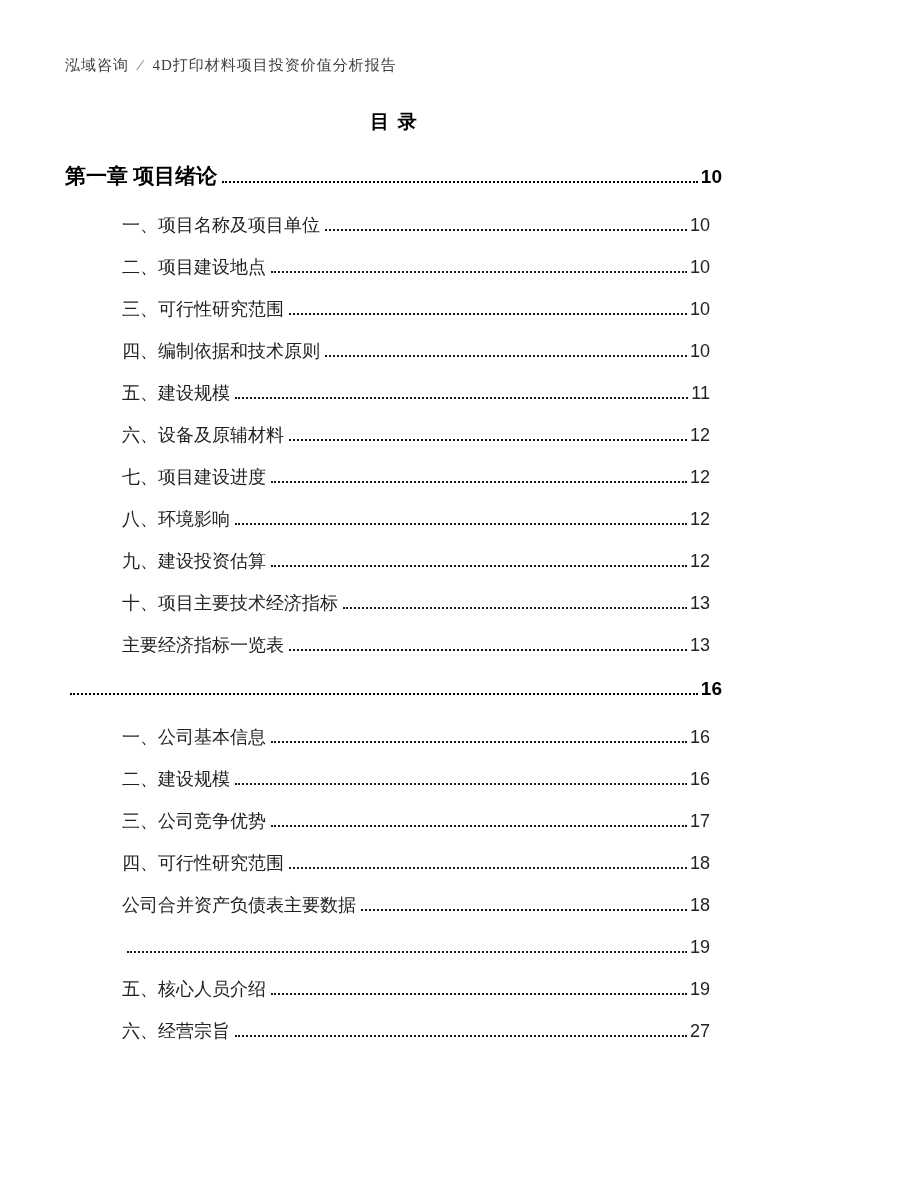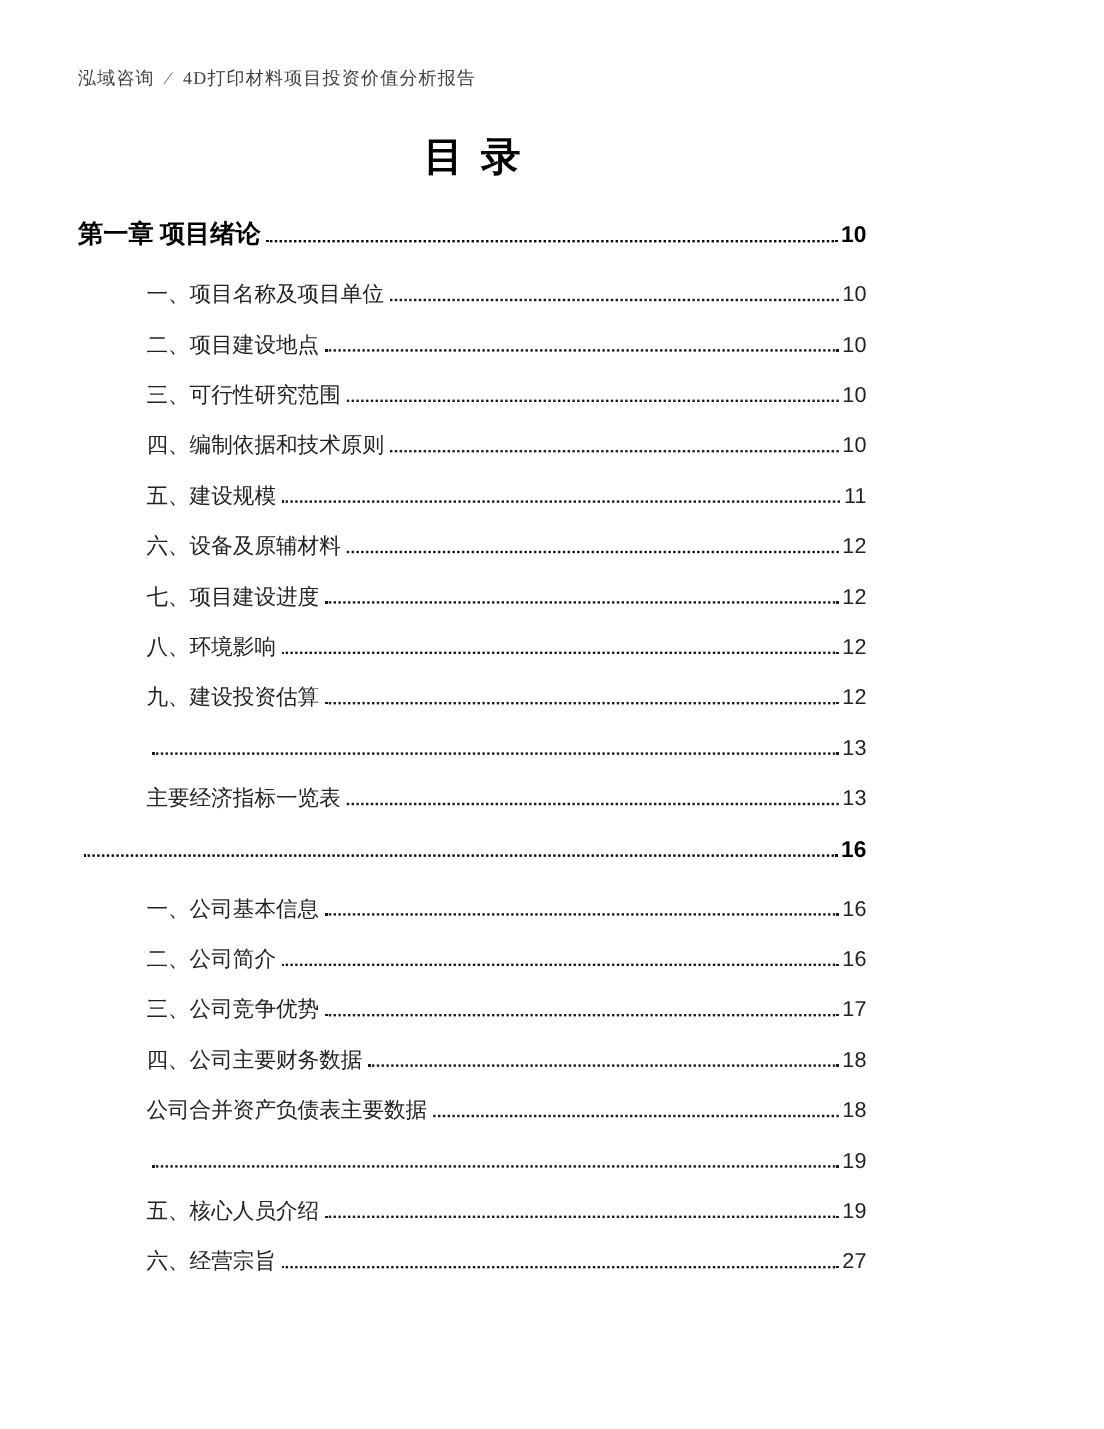--- a/index.html
+++ b/index.html
@@ -22,21 +22,21 @@
     color: #3f3f3f;
     letter-spacing: 1px;
     white-space: nowrap;
   }
   .doc-header .sep { margin: 0 10px; color: #5a5a5a; }
 
   
   .toc-title {
     margin-top: 34px;
     text-align: center;
-    font-size: 33px;
+    font-size: 19px;
     font-weight: bold;
     color: #000000;
     letter-spacing: 0.45em;
     padding-left: 0.45em; 
   }
 
   
   .toc { margin-top: 26px; }
 
   .toc-row {
@@ -48,21 +48,21 @@
     font-weight: bold;
     color: #000000;
     line-height: 30px;
     margin: 14px 0 20px 0;
     text-align: center;
   }
   .toc-entry {
     font-size: 18px;
     color: #222222;
     line-height: 26px;
-    margin: 0 0 16px 0;
+    margin: 0 12px 16px 0;
     padding-left: 57px;
   }
   .toc-label { white-space: nowrap; }
   .leader {
     flex: 1 1 auto;
     min-width: 24px;
     border-bottom: 2px dotted #1a1a1a;
     margin: 0 3px 0 5px;
     align-self: baseline;
   }
@@ -132,51 +132,52 @@
       <span class="toc-label">八、环境影响</span>
       <span class="leader"></span>
       <span class="toc-page">12</span>
     </div>
     <div class="toc-row toc-entry">
       <span class="toc-label">九、建设投资估算</span>
       <span class="leader"></span>
       <span class="toc-page">12</span>
     </div>
     <div class="toc-row toc-entry">
+      <span class="toc-label">十、项目主要技术经济指标</span>
       <span class="leader"></span>
       <span class="toc-page">13</span>
     </div>
     <div class="toc-row toc-entry">
       <span class="toc-label">主要经济指标一览表</span>
       <span class="leader"></span>
       <span class="toc-page">13</span>
     </div>
 
     <div class="toc-row toc-chapter">
       <span class="leader"></span>
       <span class="toc-page">16</span>
     </div>
 
     <div class="toc-row toc-entry">
       <span class="toc-label">一、公司基本信息</span>
       <span class="leader"></span>
       <span class="toc-page">16</span>
     </div>
     <div class="toc-row toc-entry">
-      <span class="toc-label">二、公司简介</span>
+      <span class="toc-label">二、建设规模</span>
       <span class="leader"></span>
       <span class="toc-page">16</span>
     </div>
     <div class="toc-row toc-entry">
       <span class="toc-label">三、公司竞争优势</span>
       <span class="leader"></span>
       <span class="toc-page">17</span>
     </div>
     <div class="toc-row toc-entry">
-      <span class="toc-label">四、公司主要财务数据</span>
+      <span class="toc-label">四、可行性研究范围</span>
       <span class="leader"></span>
       <span class="toc-page">18</span>
     </div>
     <div class="toc-row toc-entry">
       <span class="toc-label">公司合并资产负债表主要数据</span>
       <span class="leader"></span>
       <span class="toc-page">18</span>
     </div>
     <div class="toc-row toc-entry">
       <span class="leader"></span>

